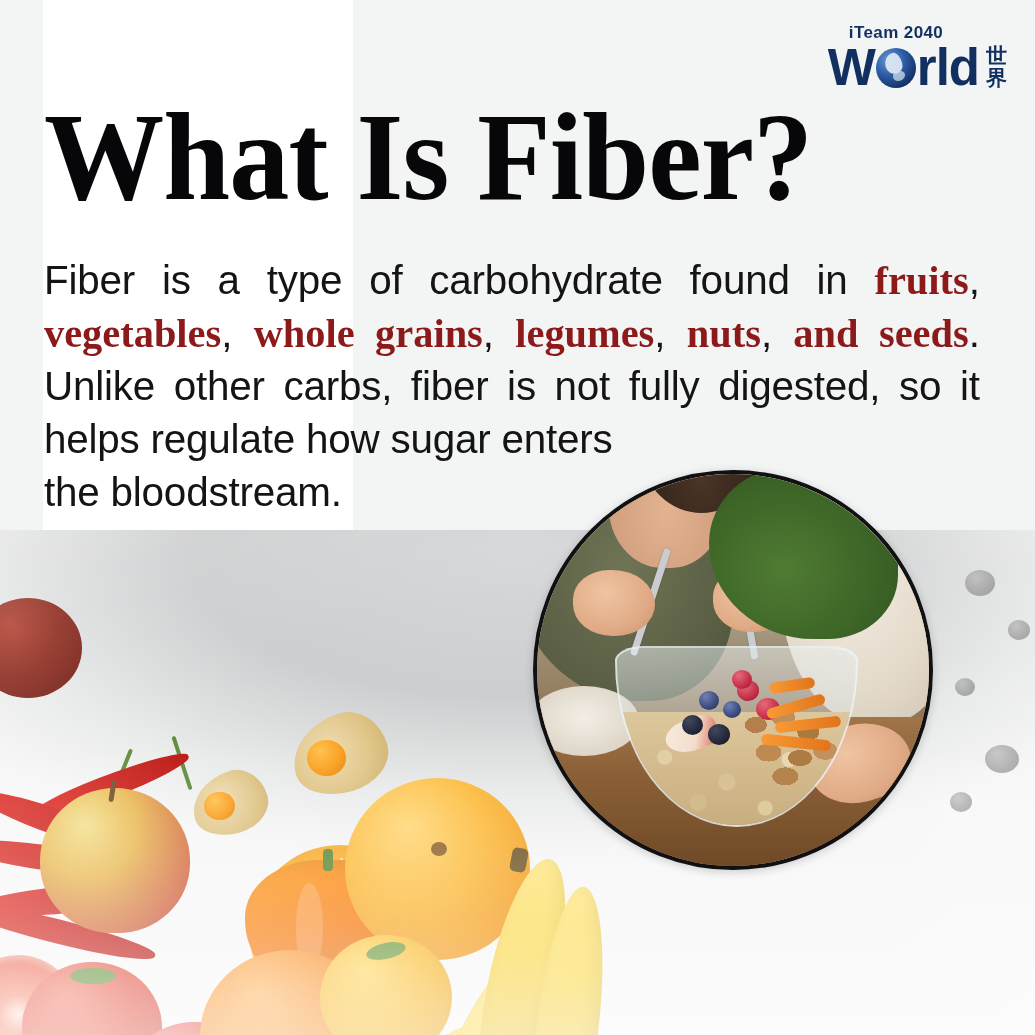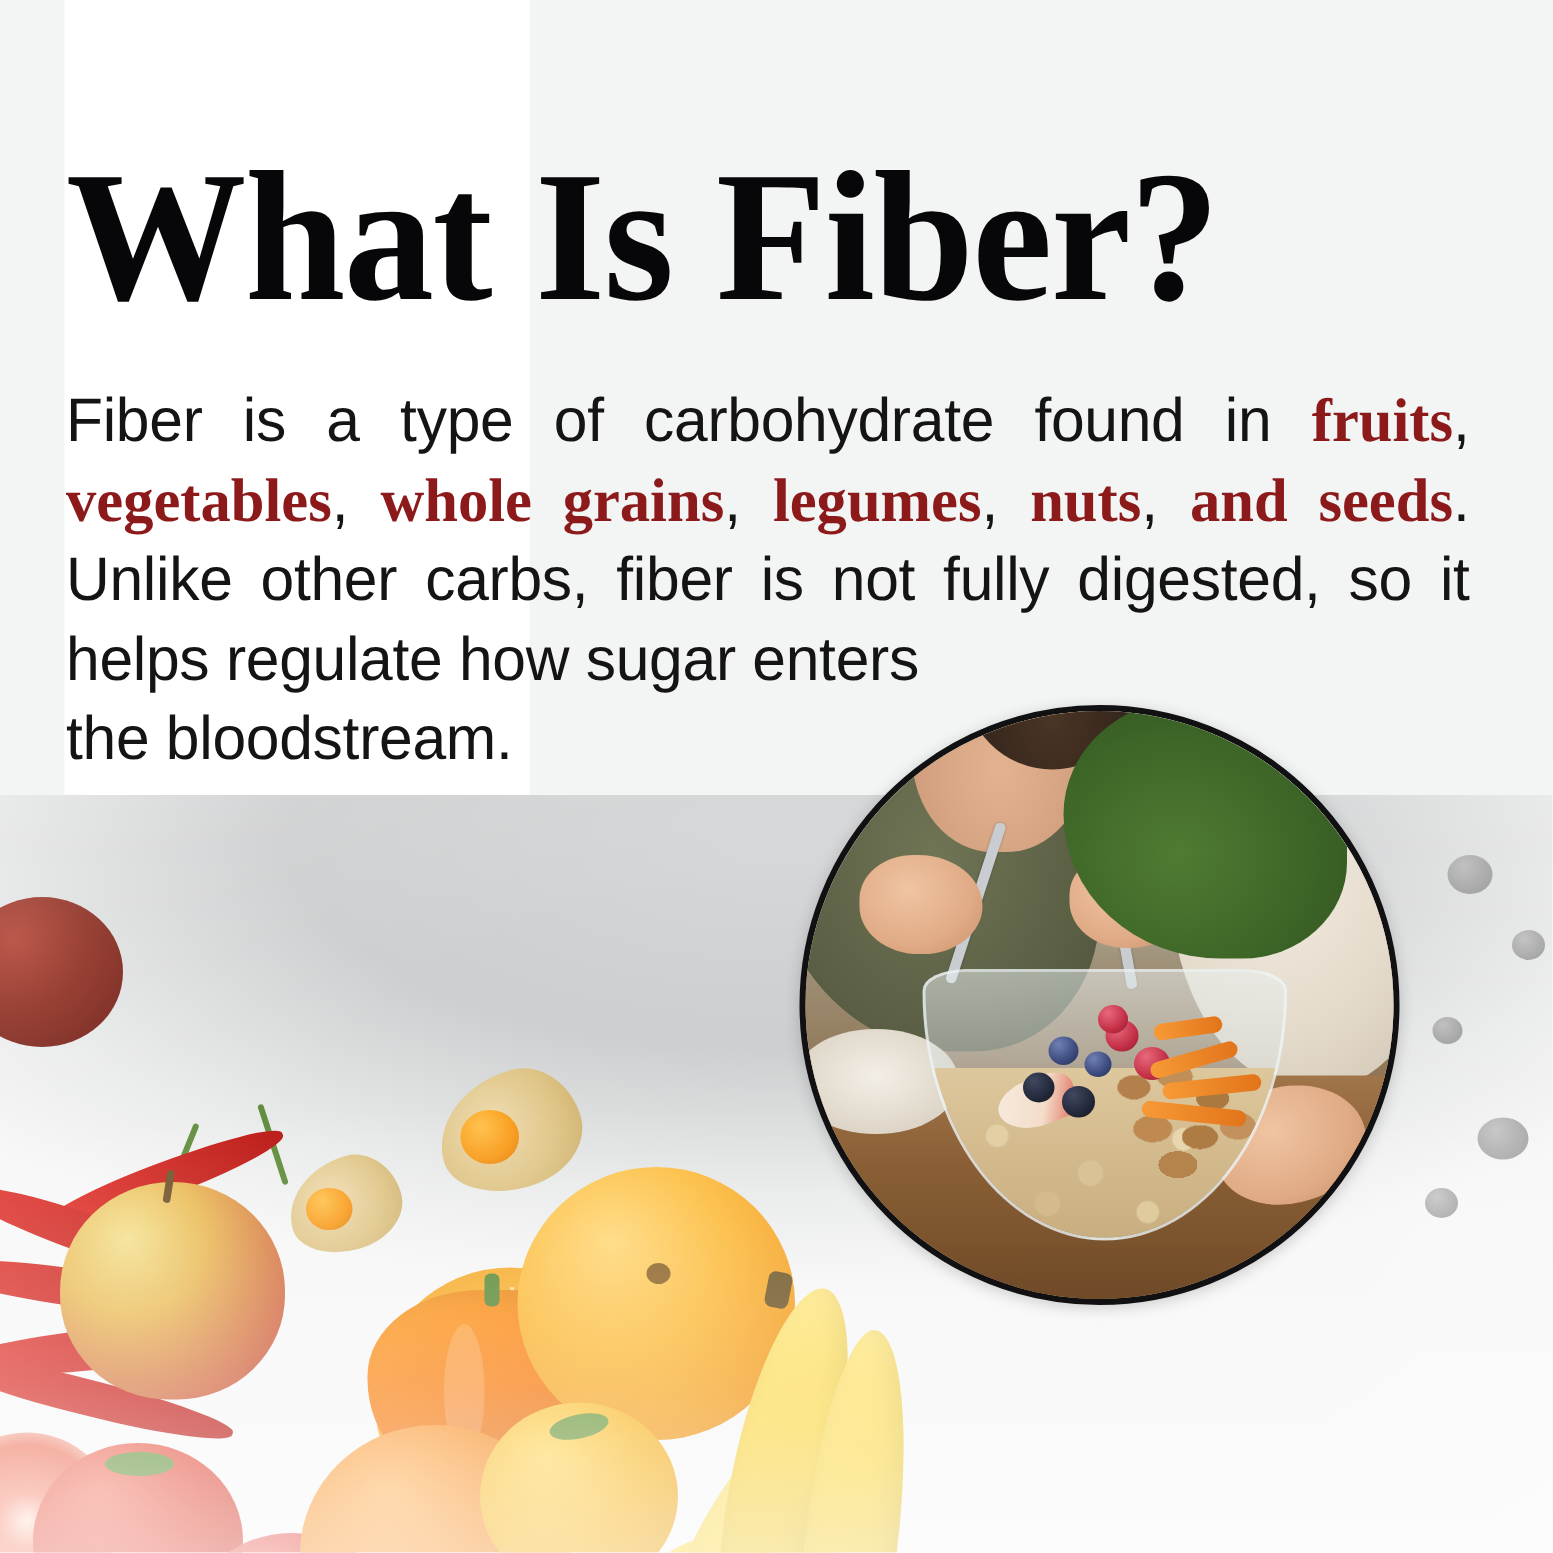--- a/index.html
+++ b/index.html
@@ -344,20 +344,34 @@
 </style>
 </head>
 <body>
 
 <div id="poster">
 
   <div class="top-band"></div>
 
   <div class="white-card"></div>
 
+  <div class="logo">
+    <div class="logo-top">iTeam 2040</div>
+    <div class="logo-main">
+      <span class="logo-word">
+        <span>W</span>
+        <span class="globe"></span>
+        <span>rld</span>
+      </span>
+      <span class="logo-cjk">
+        <span>世</span>
+        <span>界</span>
+      </span>
+    </div>
+  </div>
 
   <h1 class="headline">What Is Fiber?</h1>
 
   <p class="body-copy">
     <span>Fiber is a type of carbohydrate found in </span><span class="hl">fruits</span><span>, </span><span class="hl">vegetables</span><span>, </span><span class="hl">whole grains</span><span>, </span><span class="hl">legumes</span><span>, </span><span class="hl">nuts</span><span>, </span><span class="hl">and seeds</span><span>. Unlike other carbs, fiber is not fully digested, so it helps regulate how sugar enters </span><span class="last-line">the bloodstream.</span>
   </p>
 
   <div class="food-photo">
 
     <div class="fi tomato-dark"></div>

